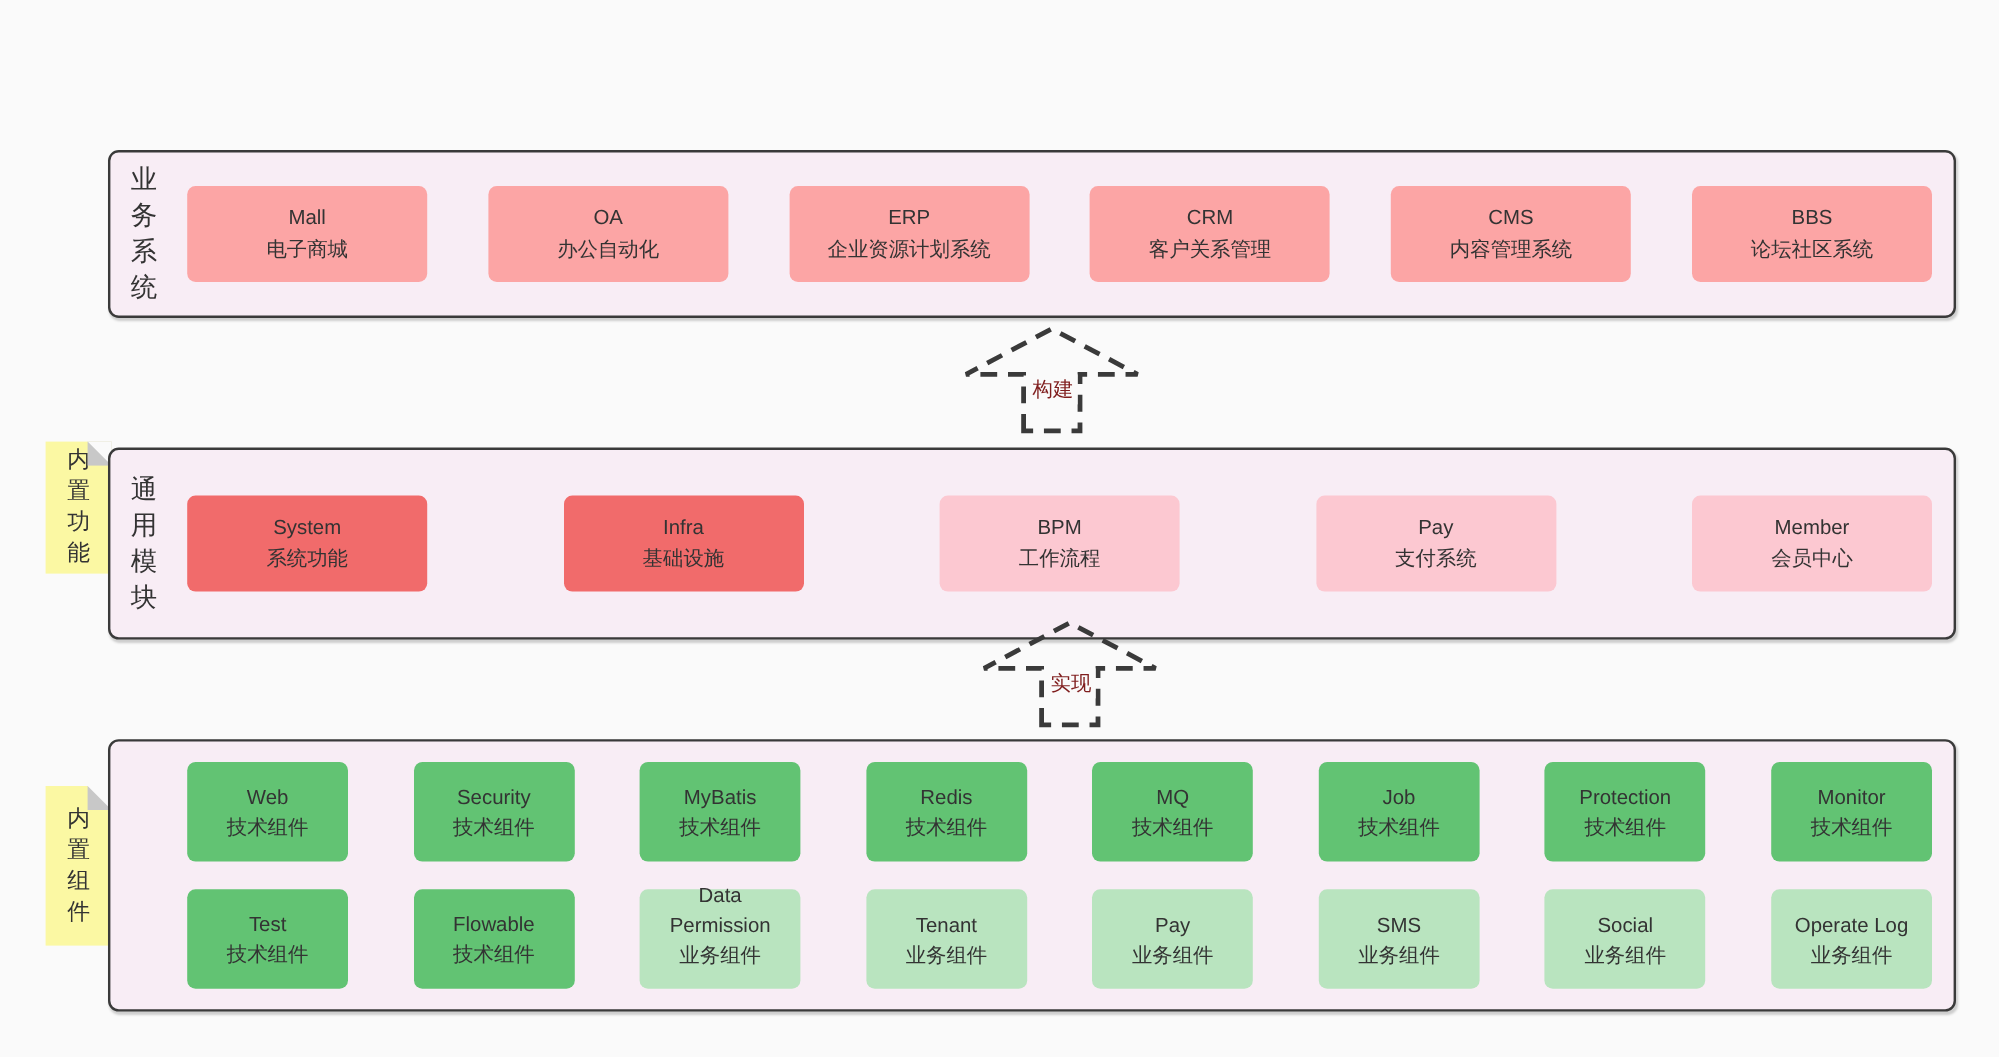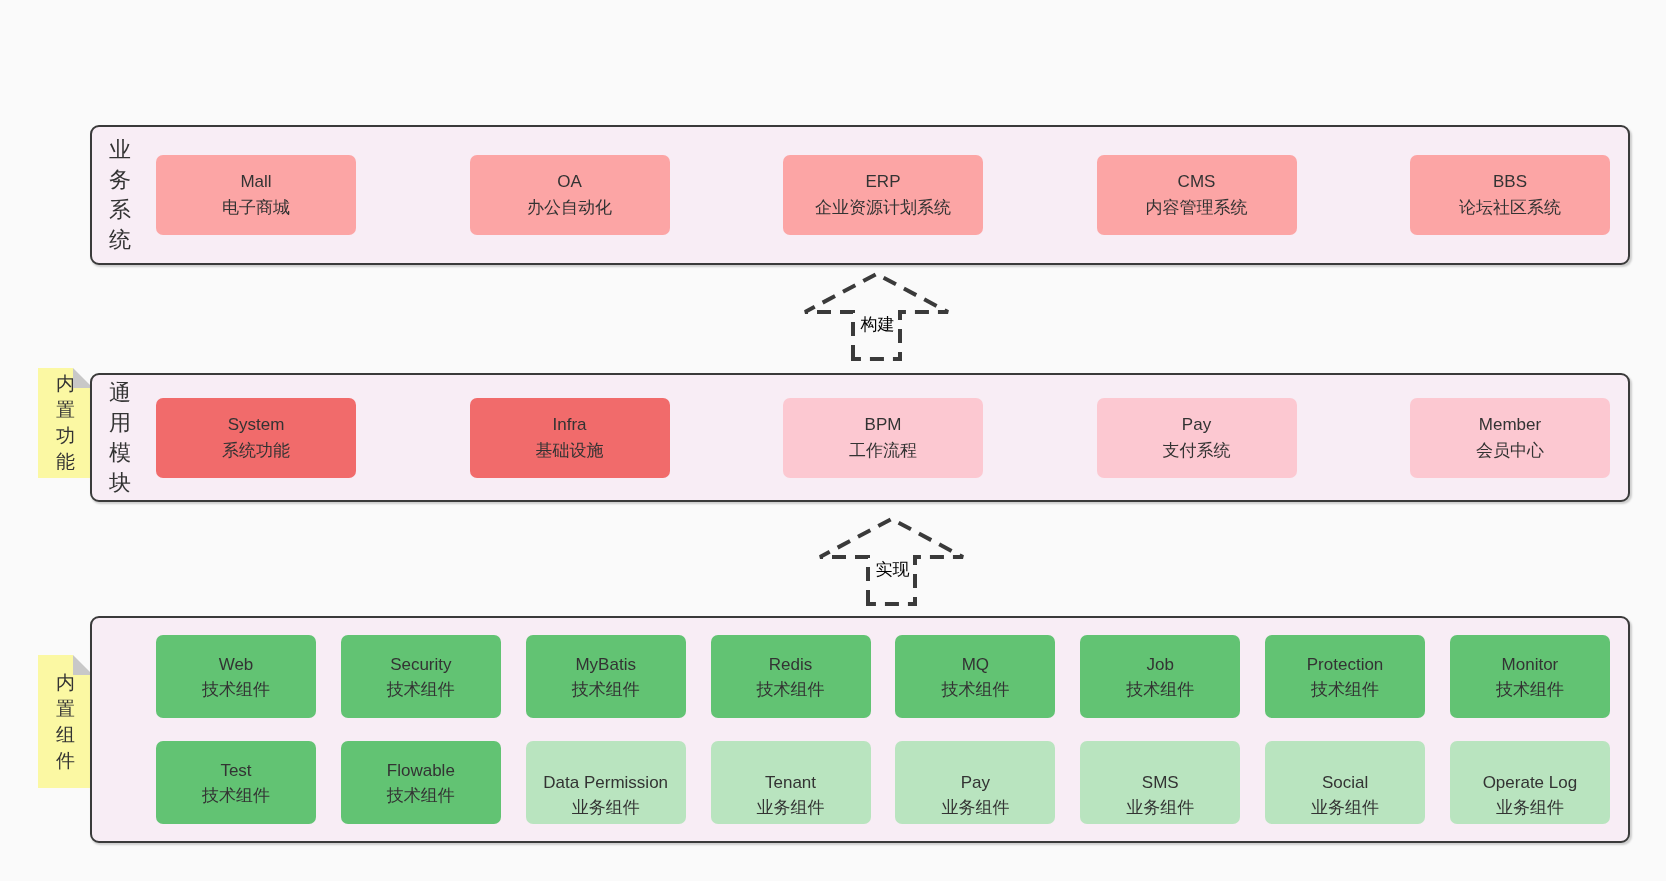--- a/index.html
+++ b/index.html
@@ -16,21 +16,21 @@
   
   .band{
     position:absolute;left:90px;width:1540px;
     background:#f8edf5;
     border:2px solid #3a3a3a;border-radius:9px;
     box-shadow:1.5px 2px 2px rgba(0,0,0,0.18);
     box-sizing:border-box;
     z-index:2;
   }
   .band-1{top:125px;height:140px;}
-  .band-2{top:373px;height:129px;}
+  .band-2{top:373px;height:160px;}
   .band-3{top:616px;height:227px;}
 
   .band-label{
     position:absolute;left:8px;top:0;bottom:0;width:40px;
     display:flex;align-items:center;justify-content:center;
   }
   .band-label span{
     display:block;width:26px;
     font-size:22px;line-height:30px;text-align:center;
     word-break:break-all;color:#333;
@@ -49,21 +49,21 @@
 
   
   .box{
     border-radius:7px;
     display:flex;flex-direction:column;align-items:center;justify-content:center;
     text-align:center;
     box-sizing:border-box;
   }
   .box .title,.box .subtitle{font-size:17px;line-height:26px;}
   .band-1 .box,.band-2 .box{width:200px;height:80px;}
-  .band-3 .box{width:160px;height:83px;padding:4px 10px;}
+  .band-3 .box{width:134px;height:83px;padding:15px 10px;}
   .band-3 .box .title,.band-3 .box .subtitle{font-size:17px;line-height:25px;}
 
   .blue{background:#fca5a5;}
   .red{background:#f16b6b;}
   .pink{background:#fcc8d1;}
   .green{background:#62c373;}
   .lightgreen{background:#b9e4bf;justify-content:flex-end;}
 
   
   .note{
@@ -92,21 +92,21 @@
   .arrow-1{left:800px;top:268px;}
   .arrow-2{left:815px;top:513px;}
   .arrow svg{position:absolute;inset:0;width:100%;height:100%;}
   .arrow path{
     fill:none;stroke:#3a3a3a;stroke-width:4;
     stroke-dasharray:14 9;stroke-linejoin:miter;
   }
   .arrow .arrow-label{
     position:absolute;left:50%;top:44px;transform:translateX(-50%);
     background:#fafafa;padding:1px 3px;
-    font-size:17px;white-space:nowrap;color:#000000;
+    font-size:17px;white-space:nowrap;color:#7f1d1d;
   }
 </style>
 </head>
 <body>
 
 <div class="stage">
 
   <div class="band band-1">
     <div class="band-label">
       <span>业务系统</span>
@@ -116,20 +116,24 @@
         <span class="title">Mall</span>
         <span class="subtitle">电子商城</span>
       </div>
       <div class="box blue">
         <span class="title">OA</span>
         <span class="subtitle">办公自动化</span>
       </div>
       <div class="box blue">
         <span class="title">ERP</span>
         <span class="subtitle">企业资源计划系统</span>
+      </div>
+      <div class="box blue">
+        <span class="title">CRM</span>
+        <span class="subtitle">客户关系管理</span>
       </div>
       <div class="box blue">
         <span class="title">CMS</span>
         <span class="subtitle">内容管理系统</span>
       </div>
       <div class="box blue">
         <span class="title">BBS</span>
         <span class="subtitle">论坛社区系统</span>
       </div>
     </div>

